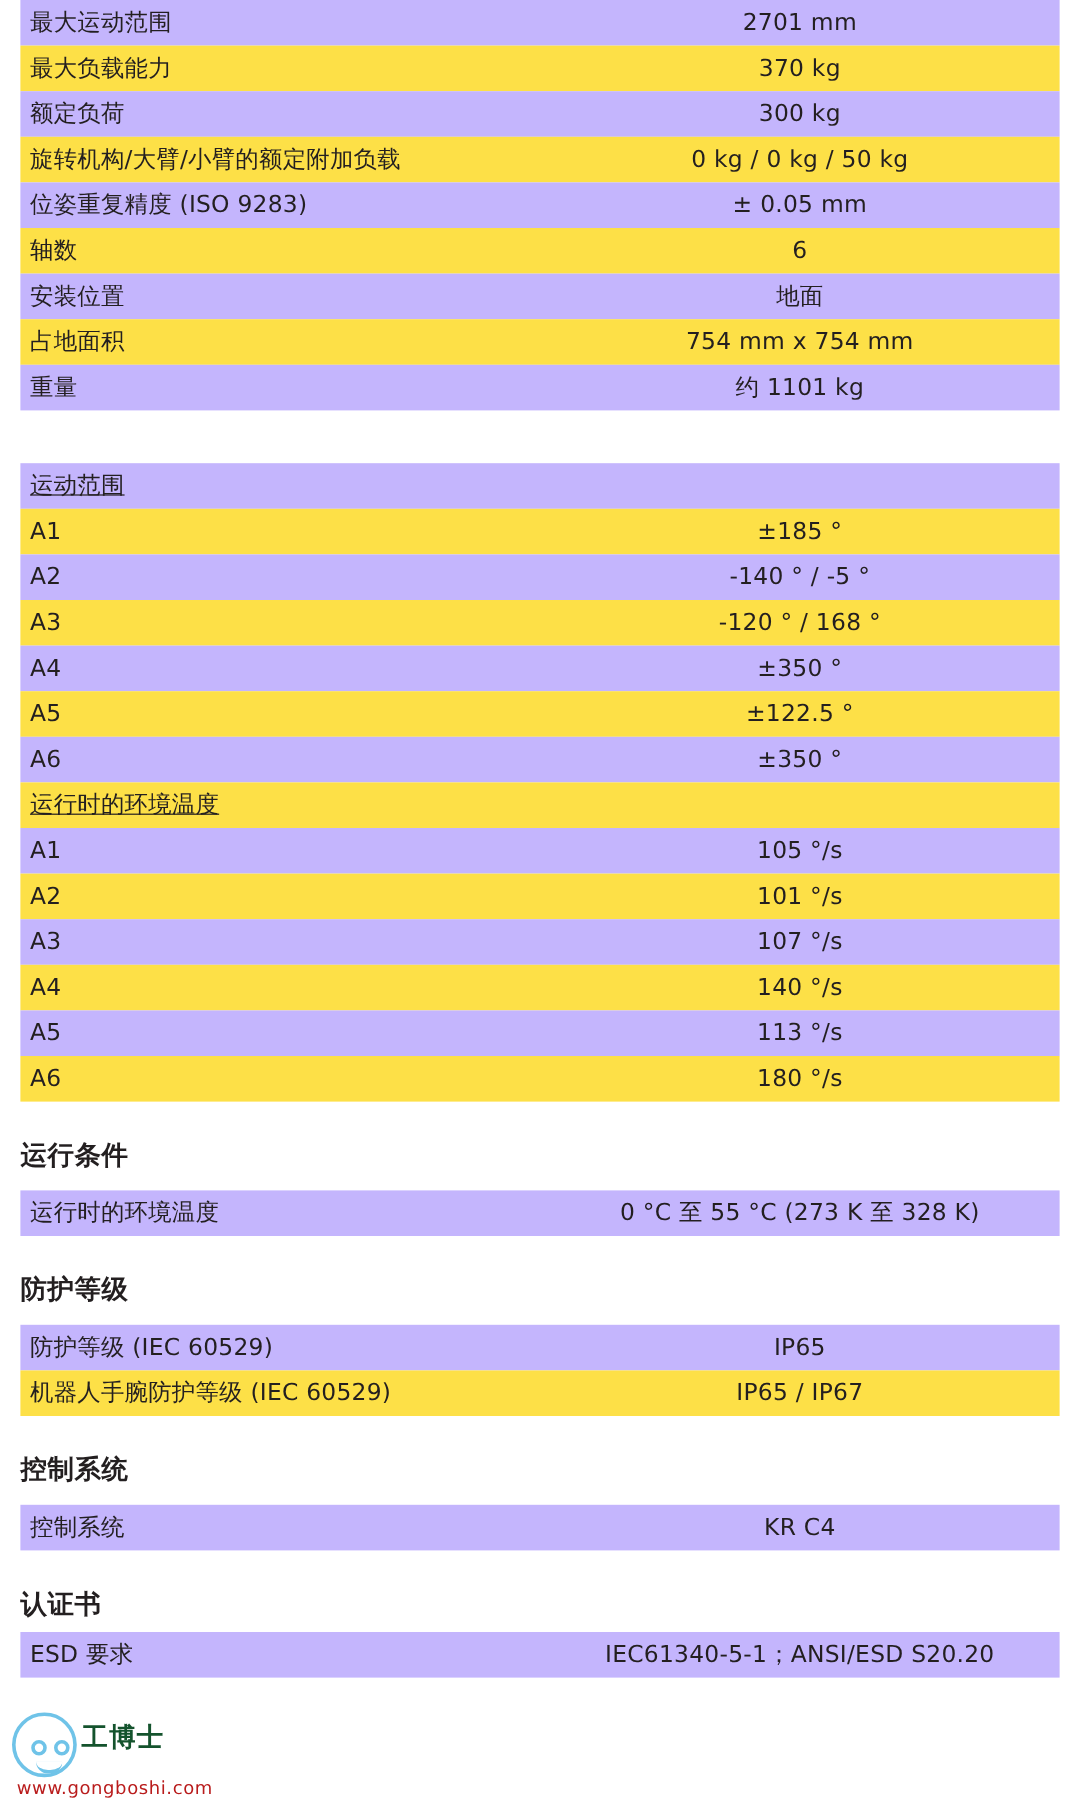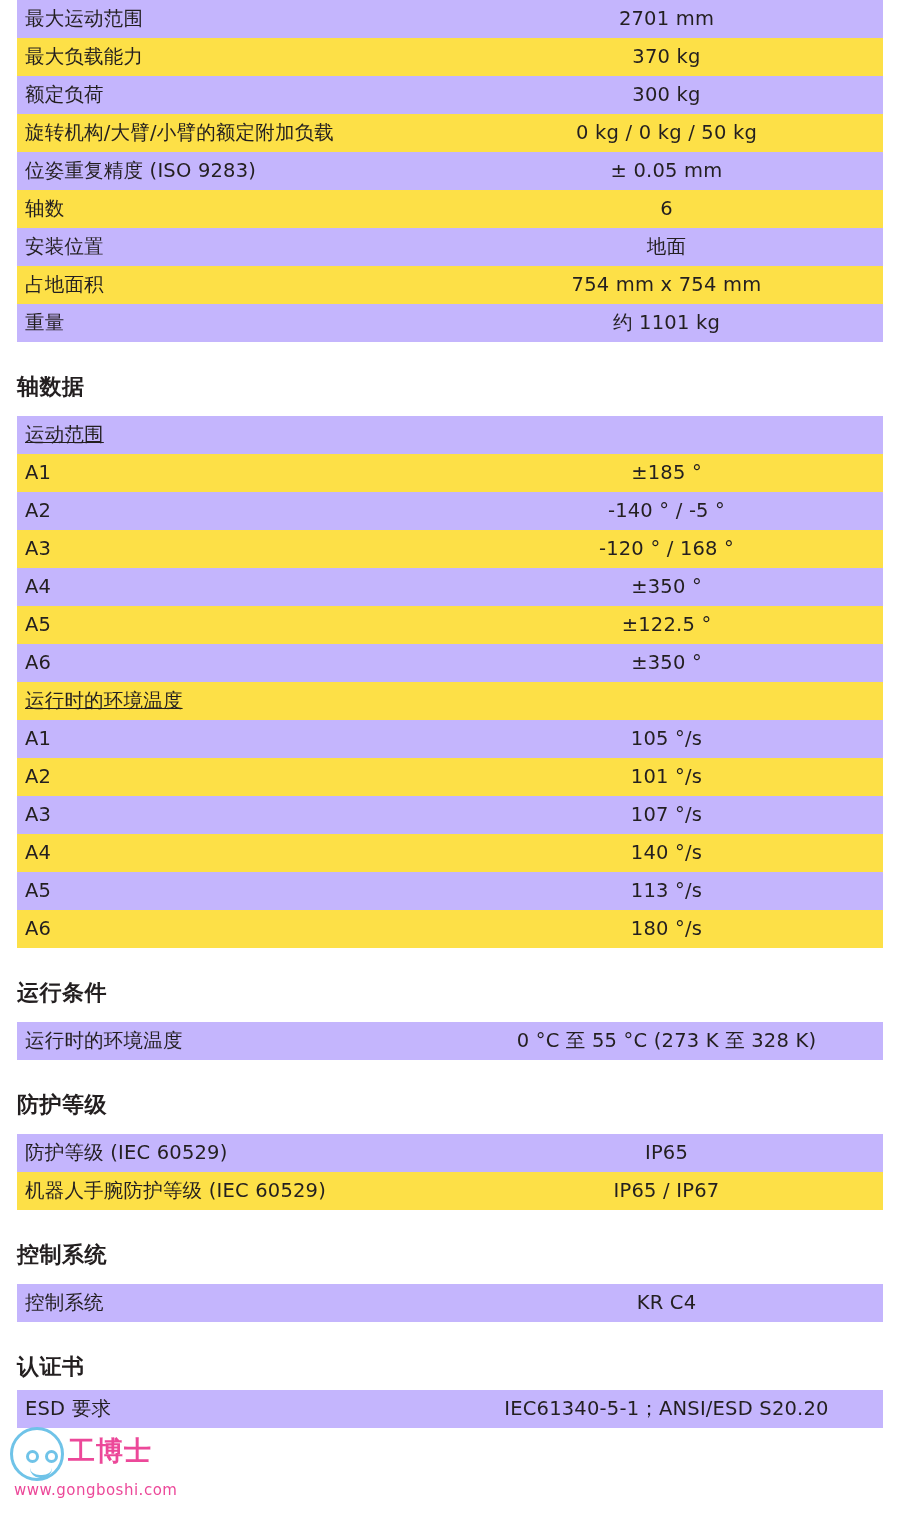--- a/index.html
+++ b/index.html
@@ -102,31 +102,31 @@
     width: 22px;
     height: 10px;
     border-bottom: 3px solid #6fc3e8;
     border-radius: 0 0 18px 18px;
     box-sizing: border-box;
   }
   .wm-text-cn {
     position: absolute;
     left: 60px;
     top: 12px;
-    font-size: 27px;
-    color: #ec4899;
+    font-size: 22px;
+    color: #14532d;
     font-weight: bold;
     letter-spacing: 1px;
   }
   .wm-text-url {
     position: absolute;
     left: 6px;
     top: 60px;
     font-size: 15px;
-    color: #ec4899;
+    color: #b91c1c;
     letter-spacing: 0.5px;
   }
 </style>
 </head>
 <body>
 
 <div class="page">
 
   <table class="spec-table">
     <tbody>
@@ -163,21 +163,20 @@
         <td class="value">754 mm x 754 mm</td>
       </tr>
       <tr class="shade">
         <td class="label">重量</td>
         <td class="value">约 1101 kg</td>
       </tr>
     </tbody>
   </table>
 
   <div class="gap-lg"></div>
-  <h2 class="section-title">轴数据</h2>
   <div class="gap-md"></div>
 
   <table class="spec-table">
     <tbody>
       <tr class="shade group-head">
         <td class="label">运动范围</td>
         <td class="value"></td>
       </tr>
       <tr class="plain">
         <td class="label">A1</td>

